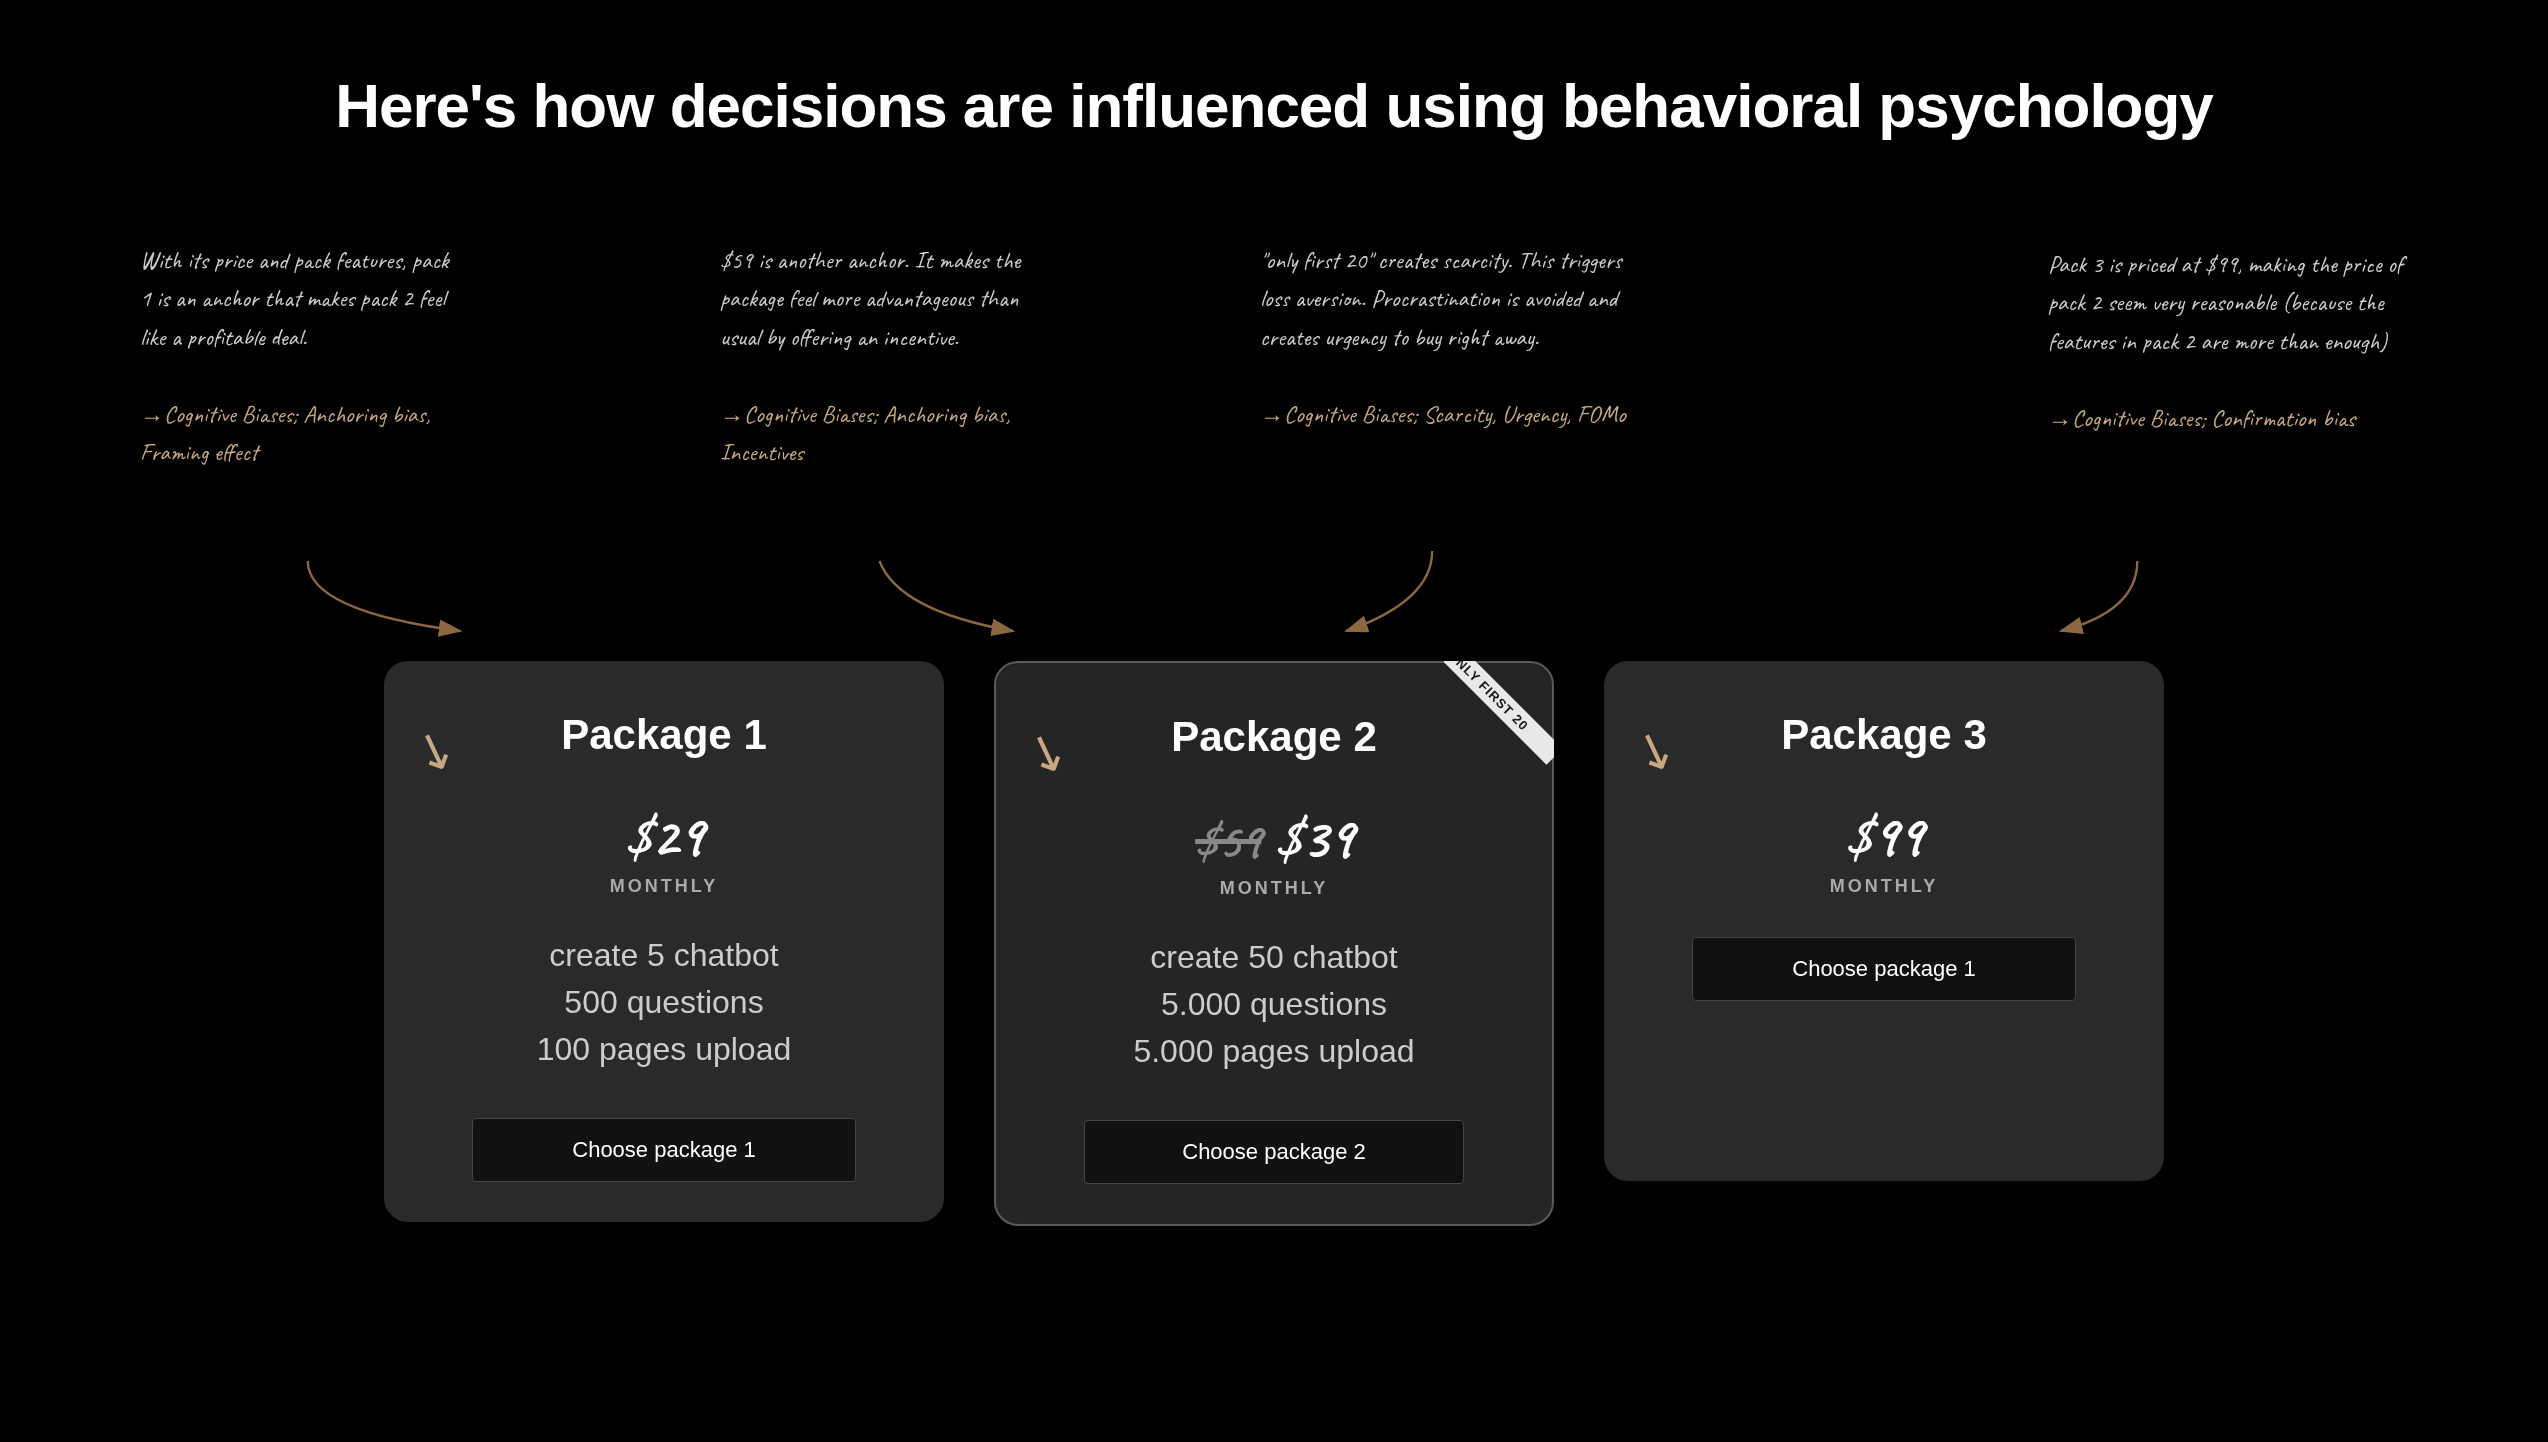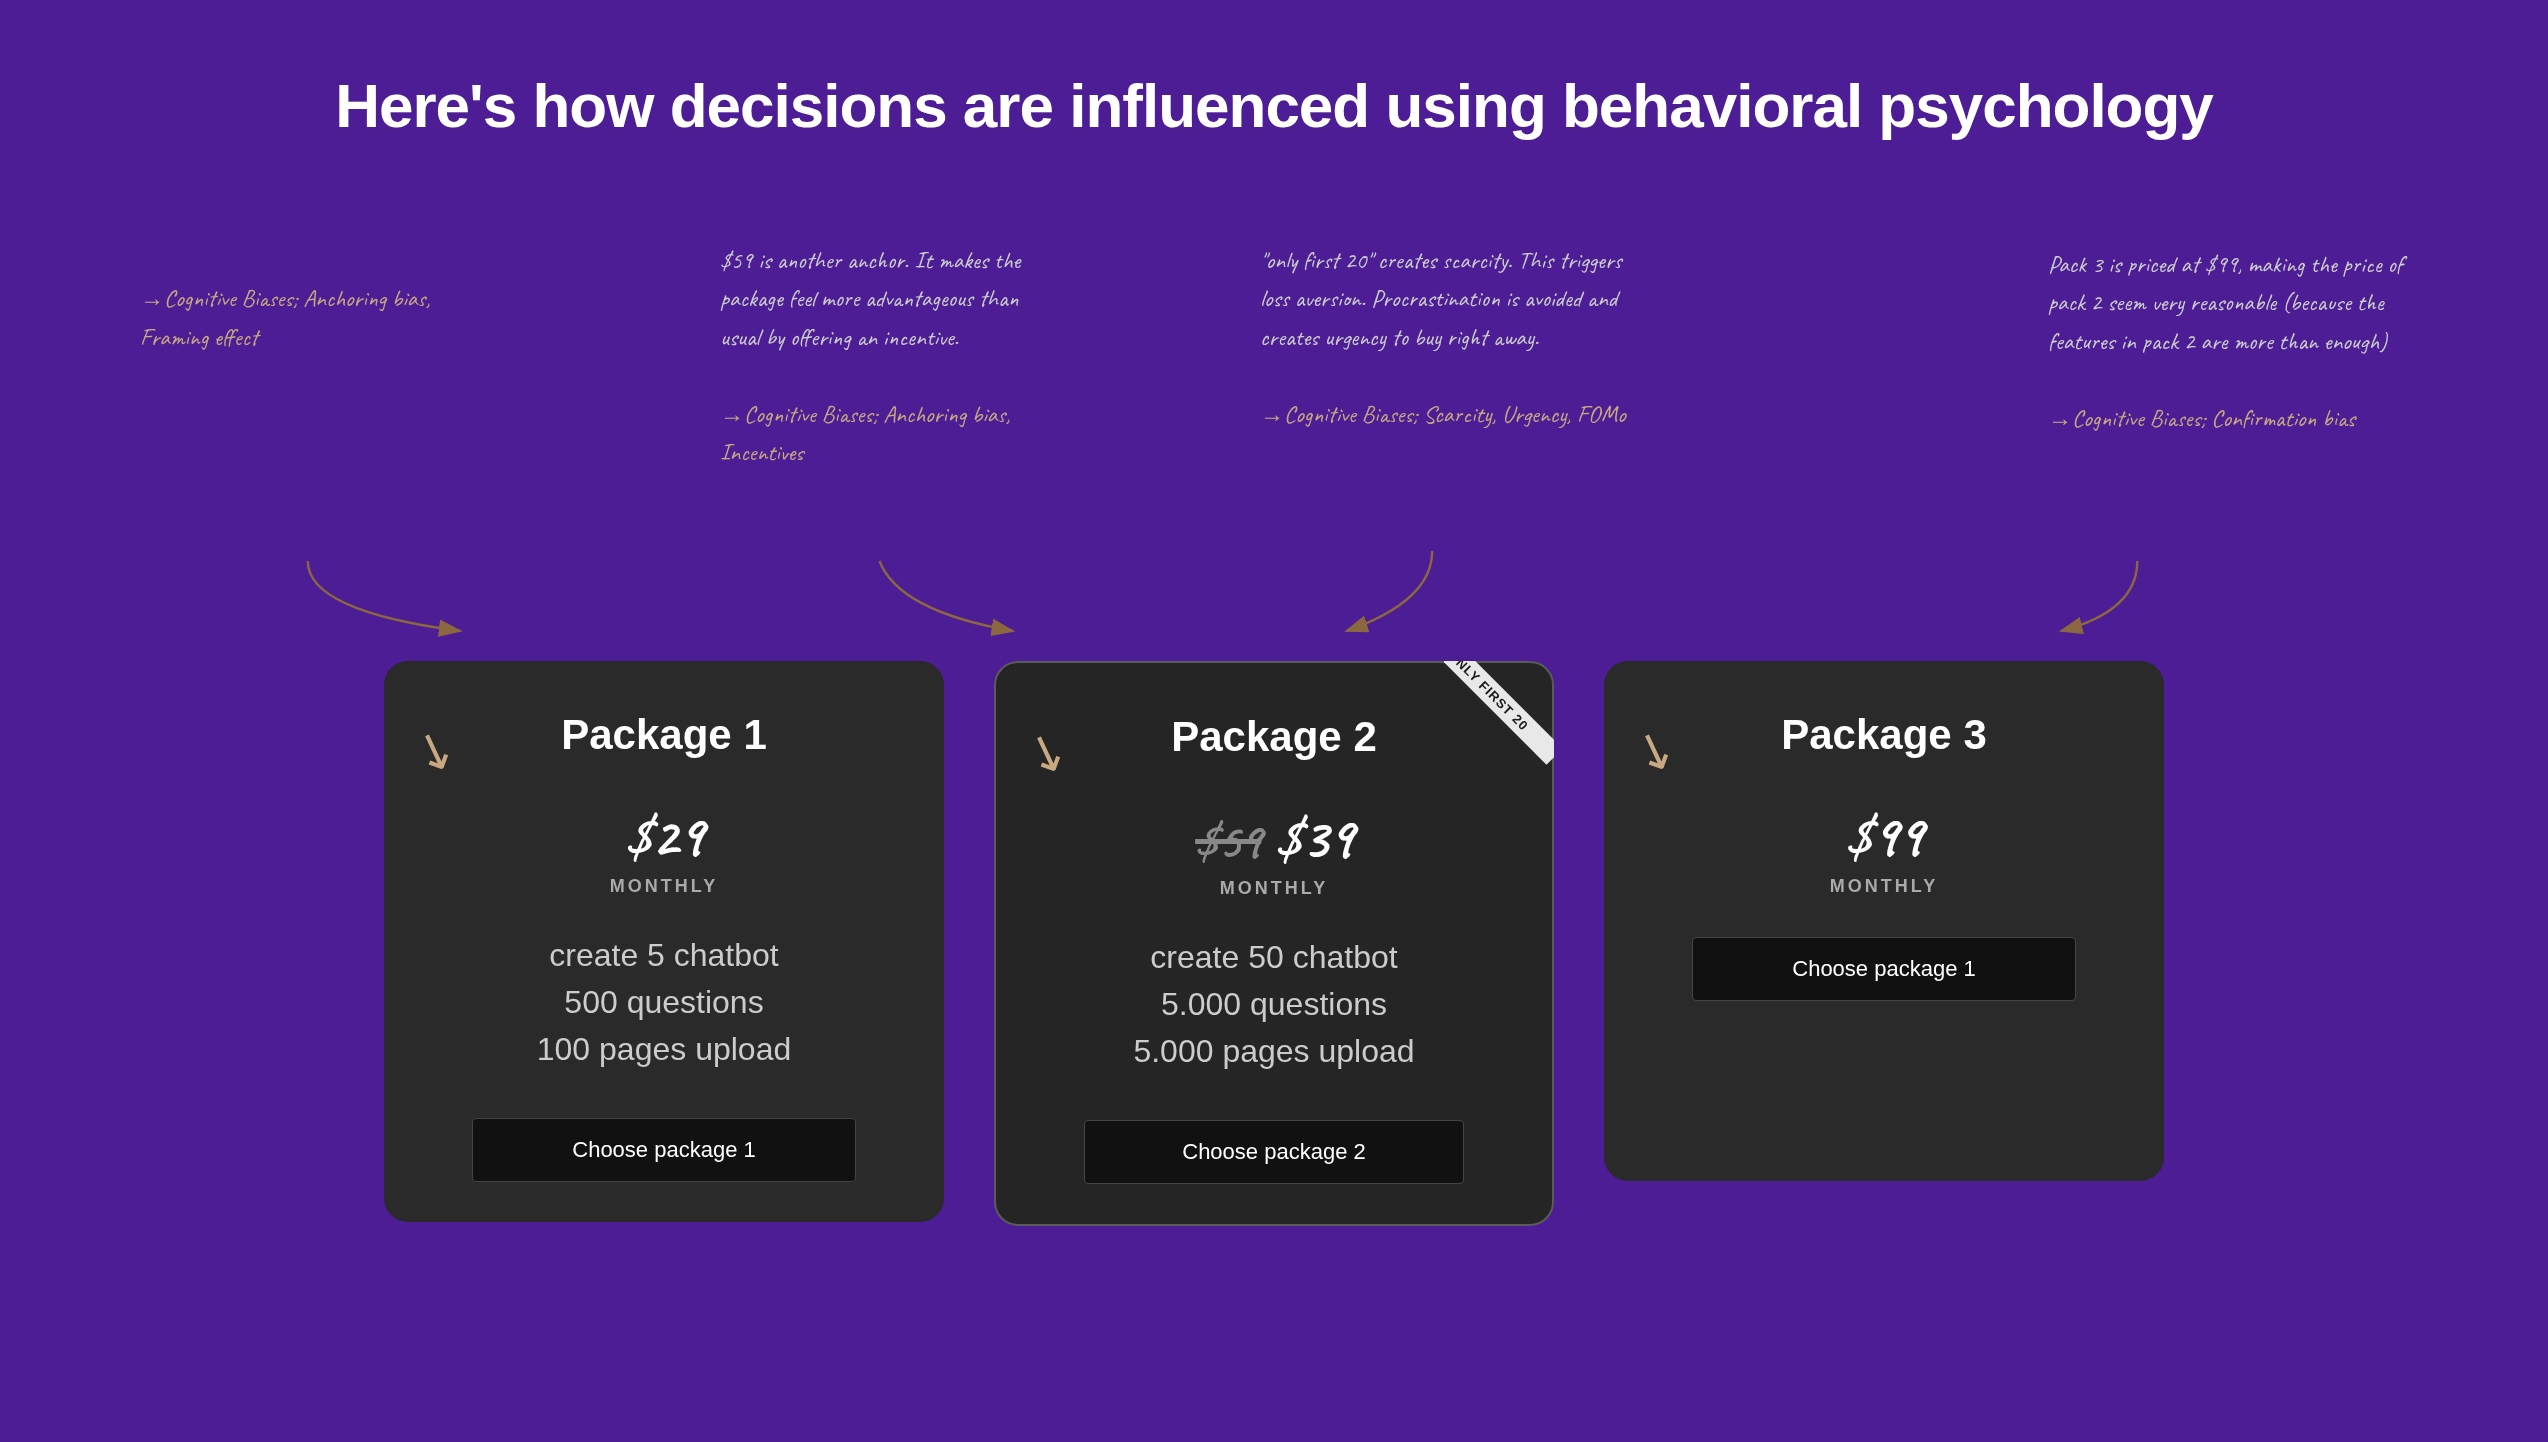--- a/index.html
+++ b/index.html
@@ -8,21 +8,21 @@
       background-color: #1a1a1a;
       color: #e0e0e0;
       font-family: 'Georgia', serif;
       min-height: 100vh;
       overflow-x: hidden;
     }
 
     .page-container {
       width: 2548px;
       min-height: 1442px;
-      background: #4c1d95;
+      background: #000000;
       position: relative;
       padding: 40px 60px;
     }
 
     .main-title {
       text-align: center;
       color: #ffffff;
       font-size: 62px;
       font-weight: 700;
       font-family: 'Arial', sans-serif;
@@ -227,20 +227,21 @@
 
 <div class="page-container">
 
   <h1 class="main-title">Here's how decisions are influenced using behavioral psychology</h1>
 
   <div class="content-wrapper">
 
     <div class="annotations-container">
 
       <div class="annotation-1 handwriting" style="position:absolute; left:80px; top:20px; max-width:320px;">
+        <p>With its price and pack features, pack 1 is an anchor that makes pack 2 feel like a profitable deal.</p>
         <br>
         <p class="bias-line">→Cognitive Biases; Anchoring bias, Framing effect</p>
       </div>
 
       <div class="annotation-2 handwriting" style="position:absolute; left:660px; top:20px; max-width:340px;">
         <p>$59 is another anchor. It makes the package feel more advantageous than usual by offering an incentive.</p>
         <br>
         <p class="bias-line">→Cognitive Biases; Anchoring bias, Incentives</p>
       </div>
 

